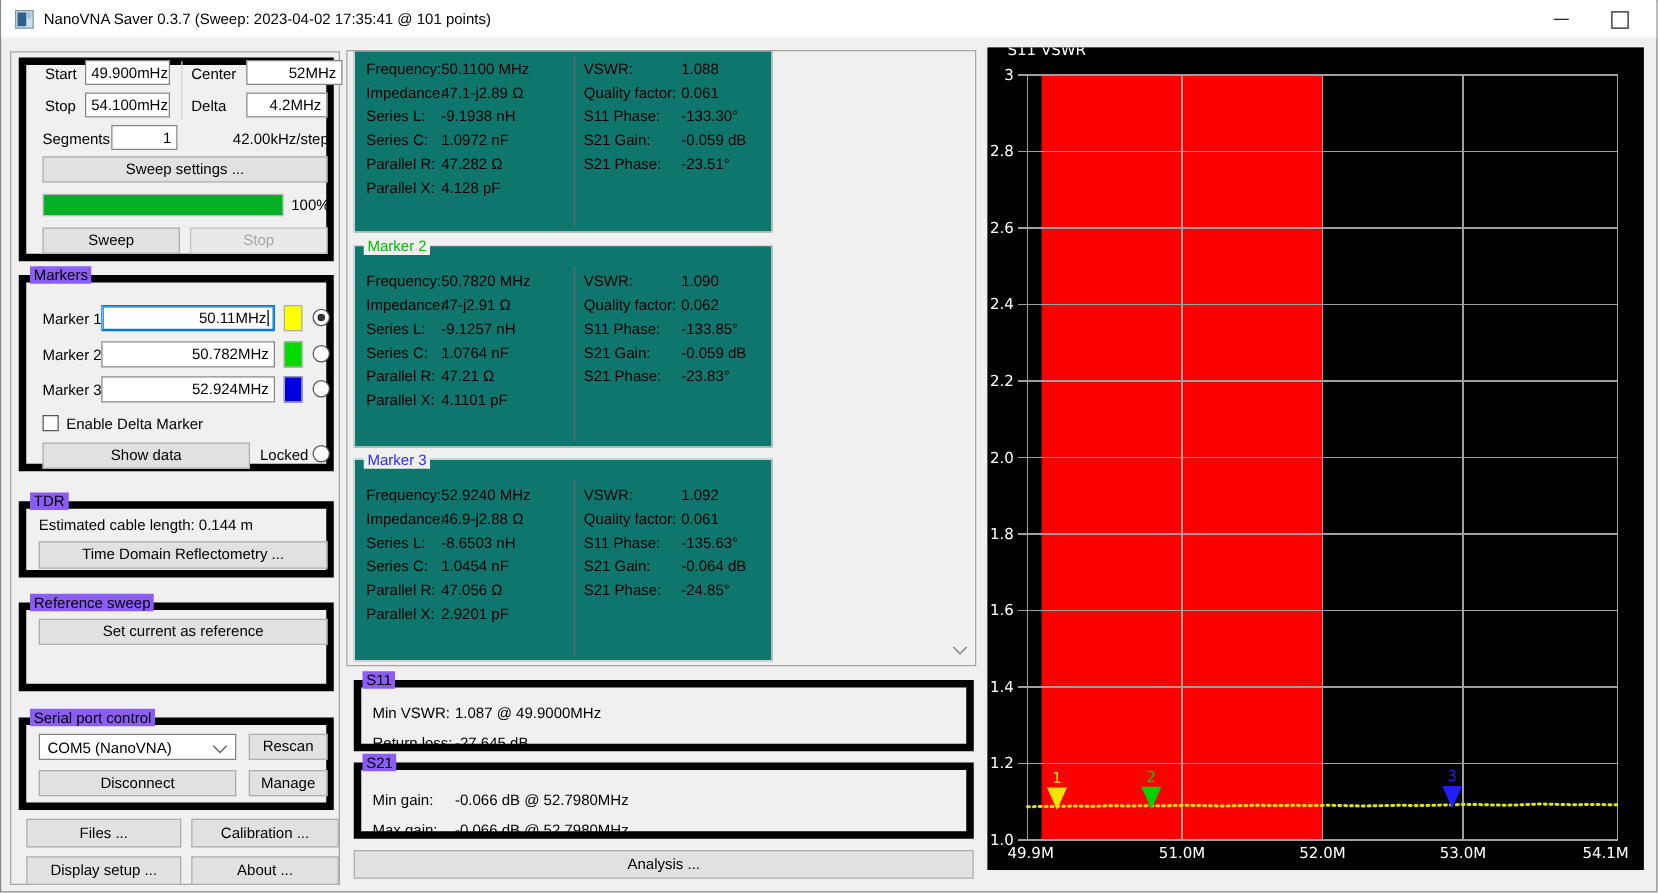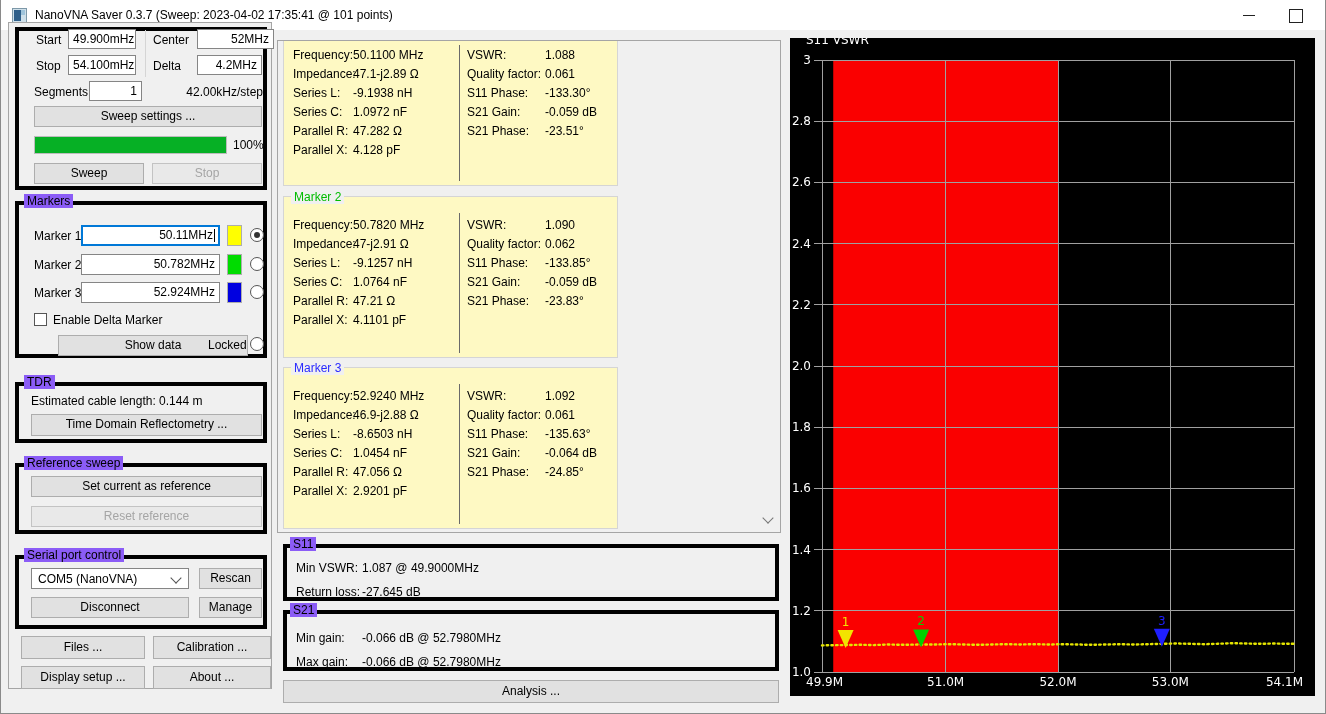--- a/index.html
+++ b/index.html
@@ -15,39 +15,39 @@
   .title-icon::before { content:""; position:absolute; left:1px; top:1px; width:7px; height:11px; background:#2e5f8a; }
   .title-icon::after { content:""; position:absolute; right:1px; top:1px; width:4px; height:5px; background:#9fc4db; }
   .title-text { position:absolute; left:34px; top:8px; white-space:nowrap; }
   .win-btn { position:absolute; top:0; width:40px; height:30px; }
   .win-min { left:1228px; }
   .win-min::before { content:""; position:absolute; left:14px; top:15px; width:12px; height:1px; background:#222; }
   .win-max { left:1274px; }
   .win-max::before { content:""; position:absolute; left:14px; top:9px; width:12px; height:12px; border:1px solid #222; }
   
   .frame { position:absolute; border:1px solid #a5a5a5; background:#f0f0f0; }
-  .group { position:absolute; border:4px solid #000000; }
+  .group { position:absolute; border:6px solid #000000; }
   .group-label { position:absolute; background:#8b5cf6; padding:0 3px; line-height:14px; }
   .lbl { position:absolute; white-space:nowrap; }
   .field { position:absolute; background:#fff; border:1px solid #858585; text-align:right; padding:2px 4px 0 4px; line-height:15px; }
   .field.focused { border:1px solid #0078d7; box-shadow:inset 0 0 0 1px #0078d7; display:flex; justify-content:flex-end; align-items:center; padding-top:0; }
   .caret { width:1px; height:13px; background:#000; margin-left:1px; }
   .btn { position:absolute; background:#e1e1e1; border:1px solid #adadad; text-align:center; line-height:19px; }
   .btn.disabled { color:#a5a5a5; border-color:#c3c3c3; background:#e9e9e9; }
   .vsep { position:absolute; width:1px; background:#d5d5d5; }
   .progress { position:absolute; background:#e6e6e6; border:1px solid #bcbcbc; }
   .progress .fill { position:absolute; left:0; top:0; bottom:0; background:#06b025; }
   .radio { position:absolute; width:14px; height:14px; border-radius:50%; border:1px solid #555; background:#fff; }
   .radio.sel::before { content:""; position:absolute; left:3px; top:3px; width:6px; height:6px; border-radius:50%; background:#333; }
   .checkbox { position:absolute; width:13px; height:13px; border:1px solid #555; background:#fff; }
   .swatch { position:absolute; width:15px; height:21px; border:1px solid #adadad; }
   .combo { position:absolute; background:#fff; border:1px solid #858585; padding:3px 6px; line-height:14px; }
   .chev { position:absolute; width:8px; height:8px; border-right:1px solid #555; border-bottom:1px solid #555; transform:rotate(45deg); }
   
-  .mbox { position:absolute; border:1px solid #d5d5d5; background:#fef9c3; }
+  .mbox { position:absolute; border:1px solid #d5d5d5; background:#0f766e; }
   .mbox.no-top { border-top:none; }
   .mb-header { position:absolute; left:7px; top:-7px; background:#f0f0f0; padding:0 3px; line-height:14px; }
   .col { position:absolute; }
   .drow { display:flex; height:19px; align-items:center; white-space:nowrap; }
   .col-left .dlabel { width:60px; }
   .col-right .dlabel { width:78px; }
   .mdiv { position:absolute; width:1px; background:#6a6a6a; }
   .srow { display:flex; height:24px; align-items:center; white-space:nowrap; padding-left:9px; }
   .slabel { width:66px; }
   
@@ -57,21 +57,21 @@
 </head>
 <body>
 
 <div class="titlebar">
   <div class="title-icon"></div>
   <div class="title-text">NanoVNA Saver 0.3.7 (Sweep: 2023-04-02 17:35:41 @ 101 points)</div>
   <div class="win-btn win-min"></div>
   <div class="win-btn win-max"></div>
 </div>
 
-<div class="frame" style="left:8px; top:22px; width:264px; height:667px;">
+<div class="frame" style="left:8px; top:41px; width:264px; height:667px;">
 
   <div class="group" style="left:6px; top:4px; width:252px; height:163px;"></div>
   <div class="lbl" style="left:27px; top:10px;">Start</div>
   <div class="field" style="left:59px; top:6px; width:68px; height:20px;">49.900mHz</div>
   <div class="vsep" style="left:136px; top:7px; height:47px;"></div>
   <div class="lbl" style="left:144px; top:10px;">Center</div>
   <div class="field" style="left:188px; top:6px; width:77px; height:20px;">52MHz</div>
   <div class="lbl" style="left:27px; top:36px;">Stop</div>
   <div class="field" style="left:59px; top:32px; width:68px; height:20px;">54.100mHz</div>
   <div class="lbl" style="left:144px; top:36px;">Delta</div>
@@ -107,33 +107,32 @@
   </div>
   <div>
     <div class="lbl" style="left:25px; top:263px;">Marker 3</div>
     <div class="field" style="left:72px; top:259px; width:139px; height:21px;padding-left:12px;">52.924MHz</div>
     <div class="swatch" style="left: 218px; top: 259px; background: rgb(0, 0, 224);"></div>
     <div class="radio" style="left:241px; top:262px;"></div>
   </div>
 
   <div class="checkbox" style="left:25px; top:290px;"></div>
   <div class="lbl" style="left:44px; top:290px;">Enable Delta Marker</div>
-  <div class="btn" style="left:25px; top:312px; width:190px; height:21px;margin-left:24px;">Show data</div>
+  <div class="btn" style="left:25px; top:312px; width:166px; height:21px;">Show data</div>
   <div class="lbl" style="left:199px; top:315px;">Locked</div>
   <div class="radio" style="left:241px; top:314px;"></div>
 
   <div class="group" style="left:6px; top:359px; width:252px; height:61px;"></div>
   <div class="group-label" style="left:15px; top:352px;">TDR</div>
   <div class="lbl" style="left:22px; top:371px;">Estimated cable length:  0.144 m</div>
   <div class="btn" style="left:22px; top:391px; width:231px; height:22px;">Time Domain Reflectometry ...</div>
 
   <div class="group" style="left:6px; top:440px; width:252px; height:71px;"></div>
   <div class="group-label" style="left:15px; top:433px;">Reference sweep</div>
   <div class="btn" style="left:22px; top:453px; width:231px; height:21px;">Set current as reference</div>
-  <div class="btn disabled" style="left:22px; top:483px; width:231px; height:21px;">Reset reference</div>
 
   <div class="group" style="left:6px; top:532px; width:252px; height:74px;"></div>
   <div class="group-label" style="left:15px; top:525px;">Serial port control</div>
   <div class="combo" style="left:22px; top:545px; width:158px; height:21px;">
     <span>COM5 (NanoVNA)</span>
     <span class="chev" style="right:8px; top:5px;"></span>
   </div>
   <div class="btn" style="left:190px; top:545px; width:63px; height:21px;">Rescan</div>
   <div class="btn" style="left:22px; top:574px; width:158px; height:21px;">Disconnect</div>
   <div class="btn" style="left:190px; top:574px; width:63px; height:21px;">Manage</div>

